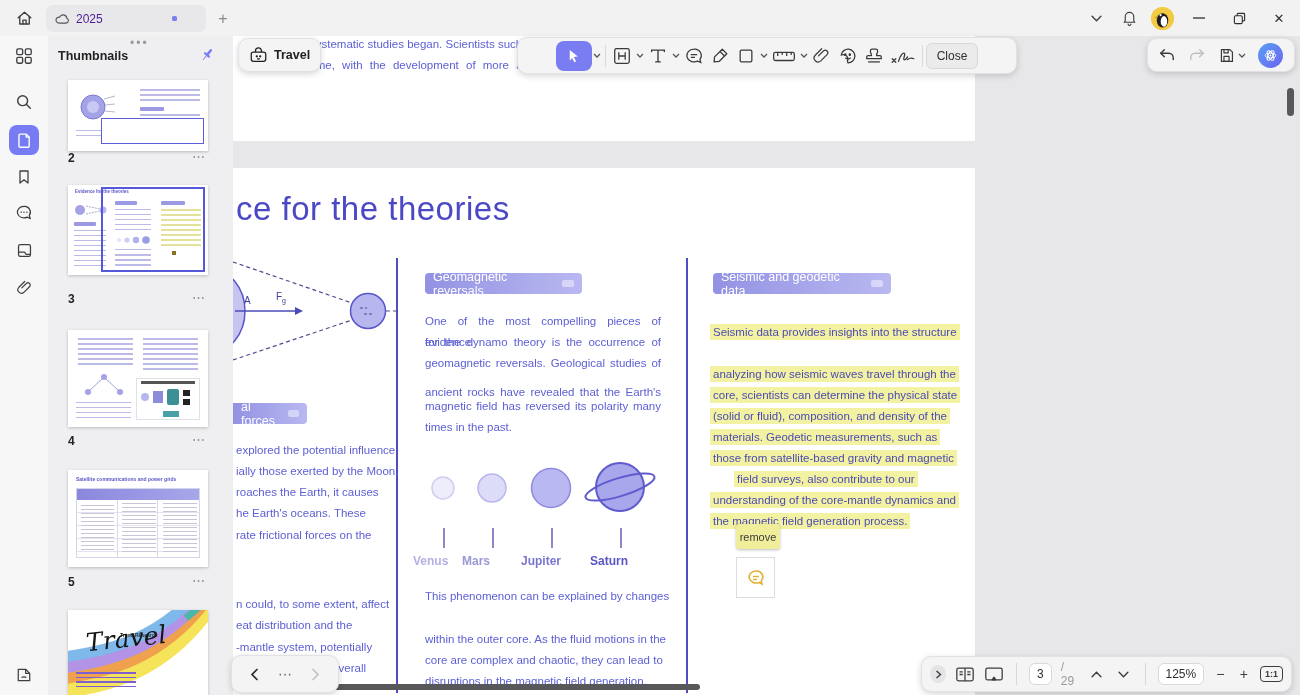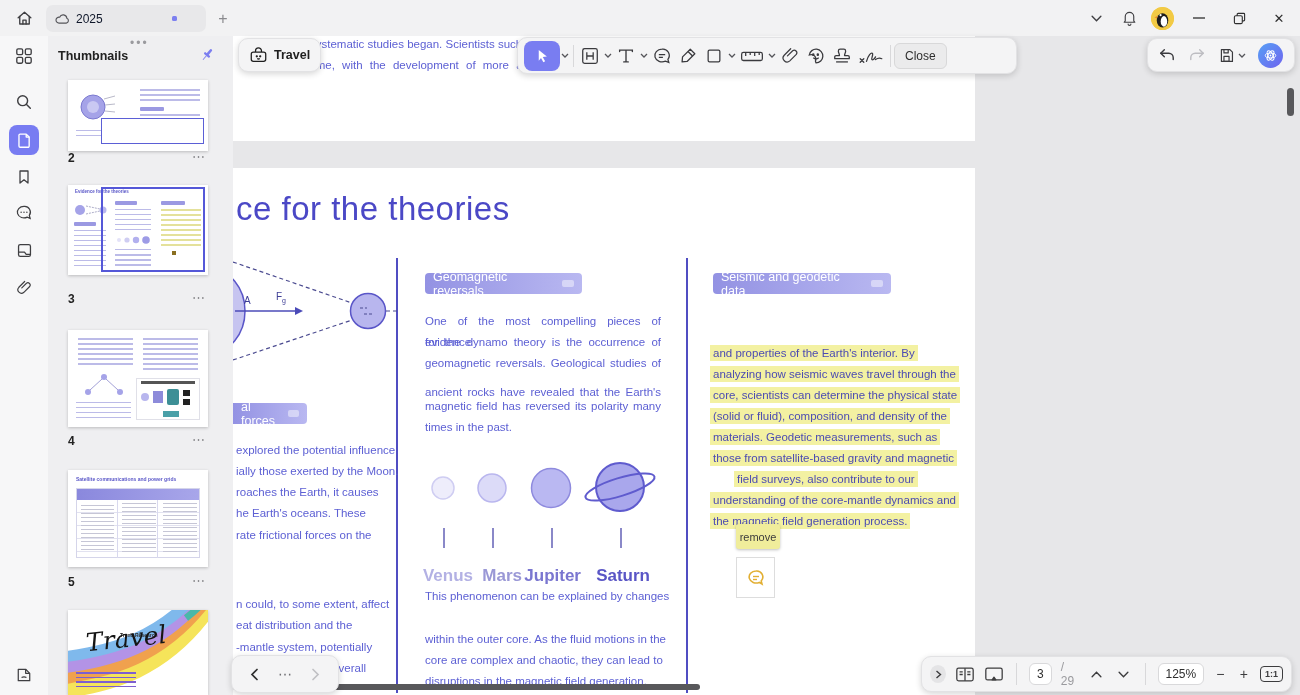--- a/index.html
+++ b/index.html
@@ -6,21 +6,21 @@
   html,body { width:1300px; height:695px; overflow:hidden; }
   body { font-family:"Liberation Sans", sans-serif; background:#e7e7e9; position:relative; }
   .abs { position:absolute; }
   svg { display:block; }
   .ico { display:flex; align-items:center; justify-content:center; }
 
   
   .titlebar { position:absolute; left:0; top:0; width:1300px; height:36px; background:#f2f2f3; }
   .home-btn { position:absolute; left:11px; top:5px; width:26px; height:26px; border-radius:6px; }
   .doc-tab { position:absolute; left:46px; top:5px; width:160px; height:27px; background:#e8e8ea; border-radius:7px; display:flex; align-items:center; padding:0 9px; gap:6px; }
-  .tab-label { font-size:12px; color:#0f172a; }
+  .tab-label { font-size:12px; color:#4c1d95; }
   .unsaved-dot { width:5px; height:5px; border-radius:1.5px; background:#7d80f0; margin-left:auto; margin-right:20px; }
   .newtab-btn { position:absolute; left:212px; top:8px; width:22px; height:22px; color:#8a8a8e; font-size:16px; border-radius:5px; }
   .tb-right { position:absolute; right:6px; top:0; height:36px; display:flex; align-items:center; gap:10px; }
   .winbtn { width:30px; height:28px; }
   .avatar { width:23px; height:23px; border-radius:50%; background:#f2ca44; overflow:hidden; }
 
   
   .rail { position:absolute; left:0; top:36px; width:48px; height:659px; background:#f7f7f8; }
   .rail-item { position:absolute; left:9px; width:30px; height:30px; border-radius:8px; }
   .rail-item.sel { background:#787cf2; }
@@ -52,27 +52,27 @@
   .ptext { color:#5d60d4; font-size:11.5px; line-height:21px; white-space:nowrap; }
   .just { text-align:justify; text-align-last:justify; white-space:normal; }
   .doc-title { position:absolute; left:236px; top:190px; font-size:33px; font-weight:500; color:#4b48c6; letter-spacing:.5px; }
   .col-divider { position:absolute; width:1.5px; background:#504dc2; }
   .badge { position:absolute; height:21px; background:linear-gradient(90deg,#9392e3,#b9b8f1); border-radius:4px; color:#fff; font-size:12.5px; display:flex; align-items:center; padding:0 8px; }
   .badge .mark { margin-left:6px; width:12px; height:7px; border-radius:2px; background:rgba(255,255,255,.45); }
   .hl { background:#f3f1a2; padding:2px 3px; color:#4b4bb2; }
   .remove-tip { position:absolute; left:736px; top:524px; width:44px; height:25px; background:#f0ed9b; border-radius:3px; box-shadow:0 1px 3px rgba(0,0,0,.25); font-size:11px; color:#3c3c3c; display:flex; align-items:center; justify-content:center; }
   .note-box { position:absolute; left:736px; top:557px; width:39px; height:41px; background:#fff; border:1px solid #ddd; display:flex; align-items:center; justify-content:center; }
   .diag-label { position:absolute; color:#3e3e96; font-size:10px; }
-  .planet-label { position:absolute; top:566px; font-size:17px; font-weight:600; text-align:right; width:60px; }
+  .planet-label { position:absolute; top:554px; font-size:12px; font-weight:600; text-align:left; width:60px; }
   .planet-tick { position:absolute; top:528px; width:1.5px; height:20px; background:#8a88c8; }
 
   
   .shell { position:absolute; background:#f4f4f5; border:1px solid #e2e2e4; border-radius:10px; box-shadow:0 2px 6px rgba(0,0,0,.16); display:flex; align-items:center; }
   .tools-btn { left:238px; top:38px; height:34px; padding:0 10px; gap:6px; font-size:12.5px; font-weight:bold; color:#1f1f1f; }
-  .main-toolbar { left:517px; top:37px; width:500px; height:37px; padding:0 6px; gap:0; }
+  .main-toolbar { left:517px; top:37px; width:500px; height:37px; padding:0 6px; gap:0;justify-content:center; }
   .tool { width:26px; height:26px; border-radius:6px; }
   .tool-sel { width:36px; height:30px; background:#797df1; border-radius:8px; }
   .tb-divider { width:1px; height:22px; background:#d8d8da; margin:0 3px; }
   .chev { width:10px; height:26px; }
   .close-btn { background:#ebebec; border:1px solid #d8d8d9; border-radius:6px; font-size:12px; color:#2e2e2e; padding:5px 10px; font-family:"Liberation Sans",sans-serif; }
   .undo-panel { left:1147px; top:38px; width:148px; height:34px; padding:0 10px; gap:12px; }
   .ai-btn { width:25px; height:25px; border-radius:50%; background:linear-gradient(135deg,#56a0f5,#6f63ef); }
 
   
   .nav-pill { left:231px; top:655px; width:108px; height:38px; justify-content:space-around; padding:0 8px; }
@@ -161,21 +161,21 @@
 
   <div class="ptext abs" style="left:425px;top:586px;">This phenomenon can be explained by changes</div>
   <div class="ptext abs" style="left:425px;top:629px;">within the outer core. As the fluid motions in the</div>
   <div class="ptext abs" style="left:425px;top:671px;">disruptions in the magnetic field generation,</div>
   <div class="ptext abs" style="left:425px;top:650px;">core are complex and chaotic, they can lead to</div>
 
   <div class="badge" style="left:713px;top:273px;width:178px;">
     <span>Seismic and geodetic data</span>
       <span class="mark"></span>
   </div>
-  <div class="ptext abs" style="left:710px;top:343px;"><span class="hl">and properties of the Earth's interior. By</span></div>
+  <div class="ptext abs" style="left:710px;top:322px;"><span class="hl">Seismic data provides insights into the structure</span></div>
   <div class="ptext abs" style="left:710px;top:364px;"><span class="hl">analyzing how seismic waves travel through the</span></div>
   <div class="ptext abs" style="left:710px;top:406px;"><span class="hl">(solid or fluid), composition, and density of the</span></div>
   <div class="ptext abs" style="left:710px;top:385px;"><span class="hl">core, scientists can determine the physical state</span></div>
   <div class="ptext abs" style="left:710px;top:427px;"><span class="hl">materials. Geodetic measurements, such as</span></div>
   <div class="ptext abs" style="left:710px;top:448px;"><span class="hl">those from satellite-based gravity and magnetic</span></div>
   <div class="ptext abs" style="left:710px;top:469px;padding-left:24px;"><span class="hl">field surveys, also contribute to our</span></div>
   <div class="ptext abs" style="left:710px;top:490px;"><span class="hl">understanding of the core-mantle dynamics and</span></div>
   <div class="ptext abs" style="left:710px;top:511px;"><span class="hl">the magnetic field generation process.</span></div>
   <div class="remove-tip">remove</div>
   <div class="note-box">

